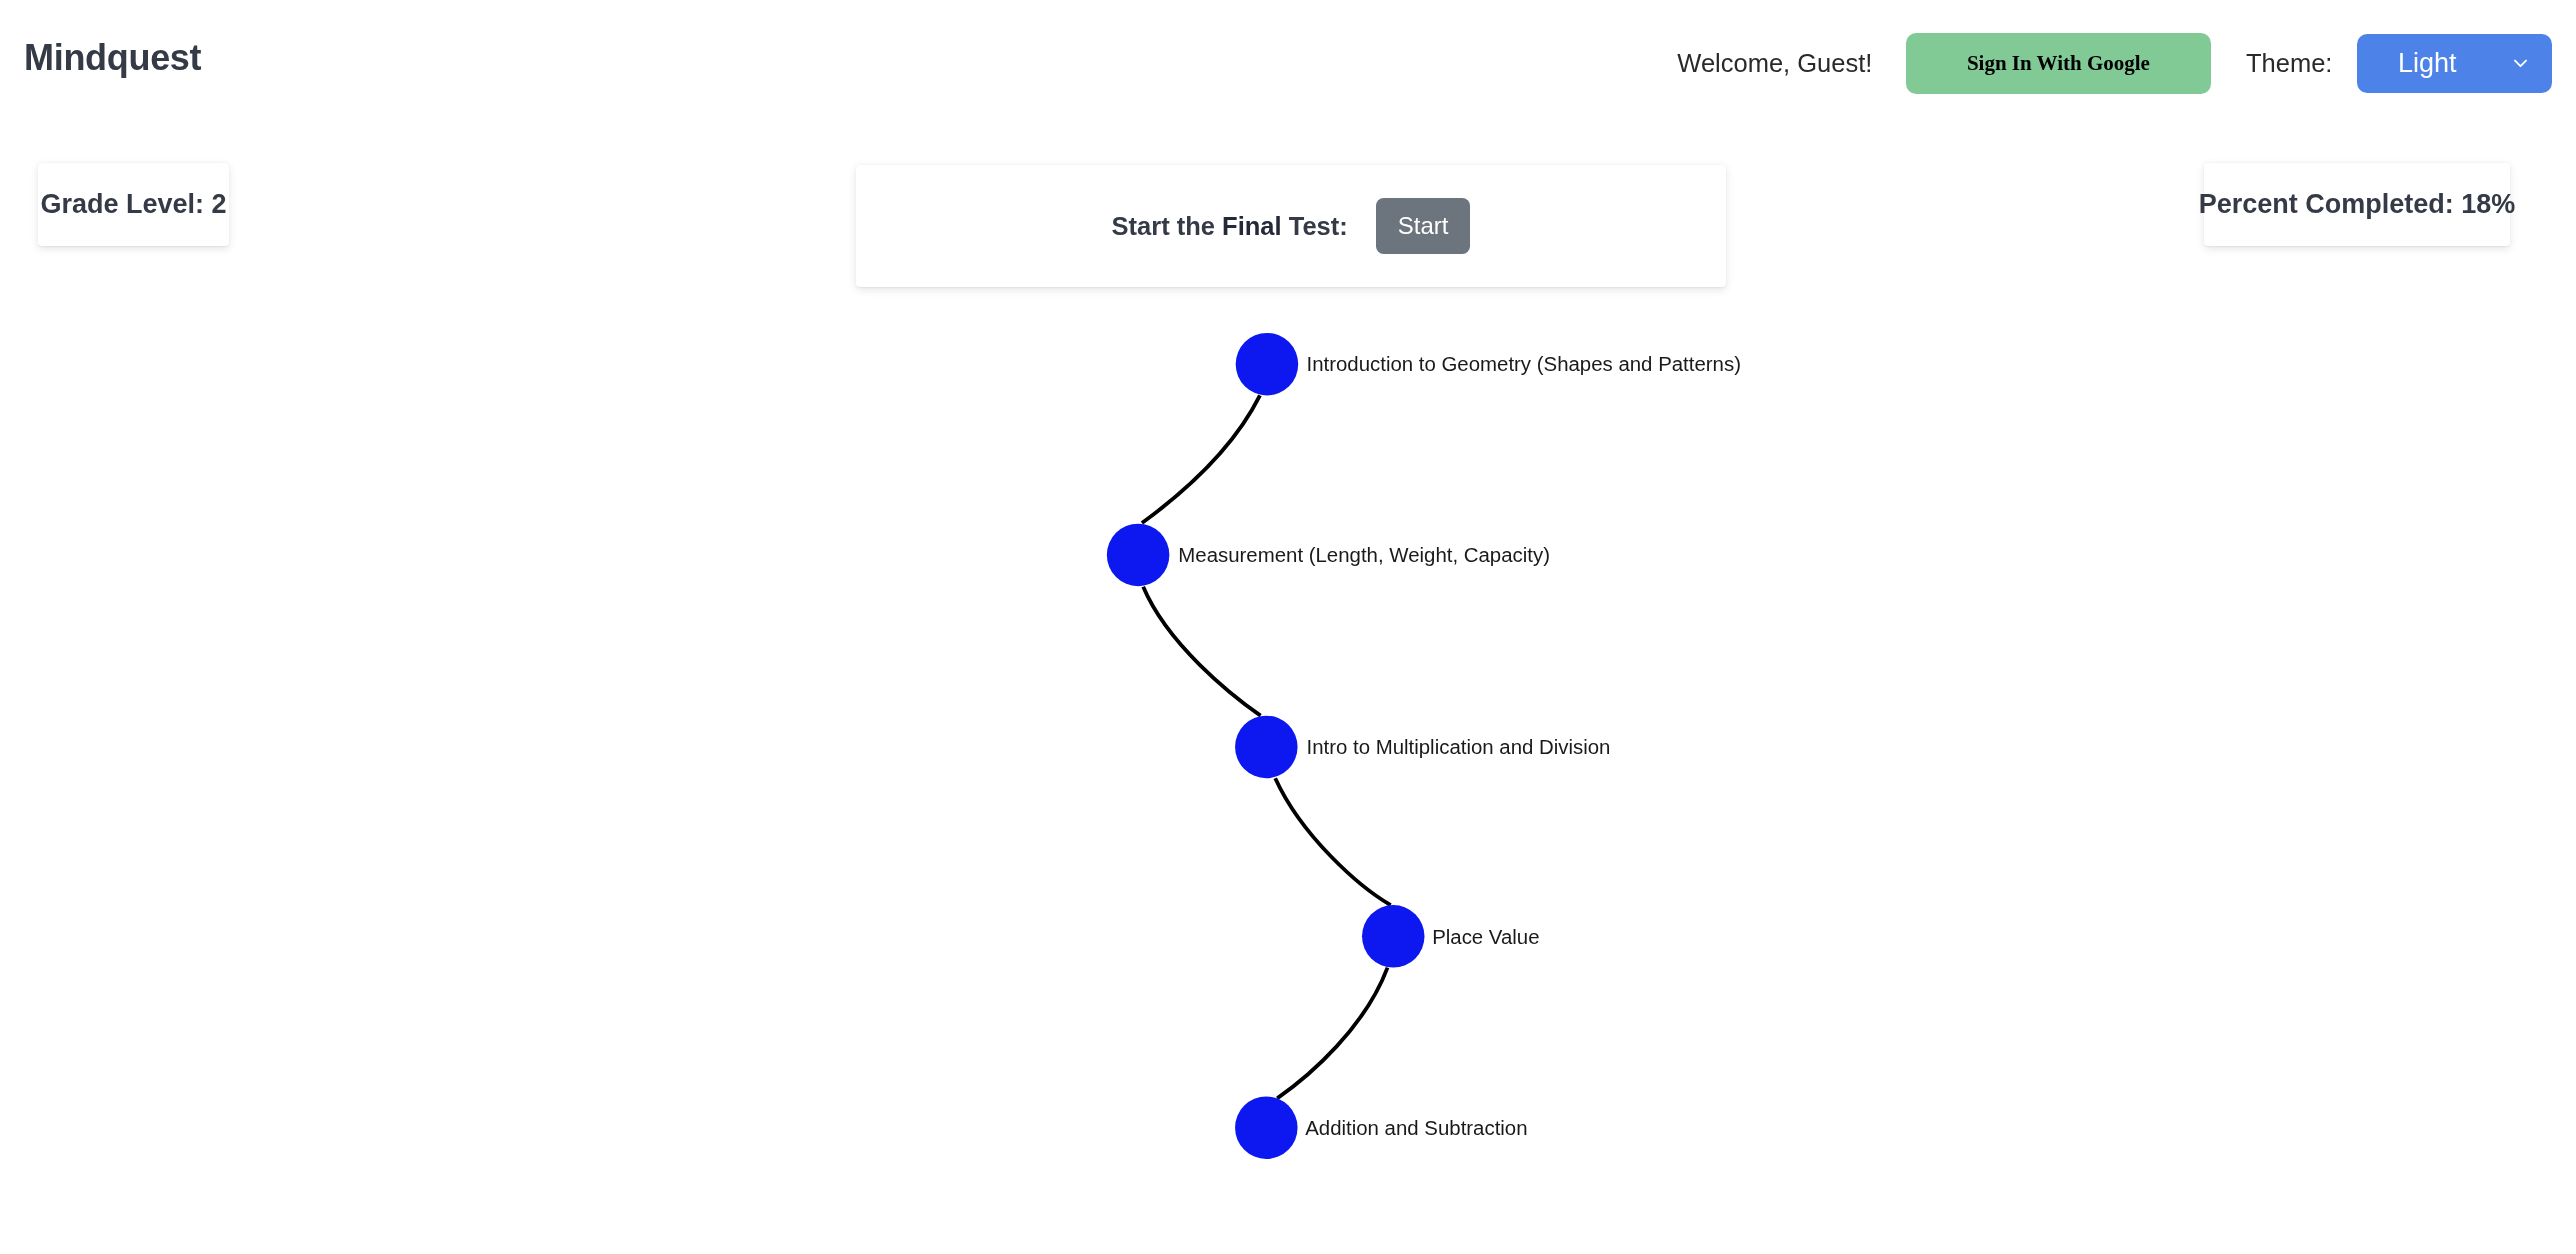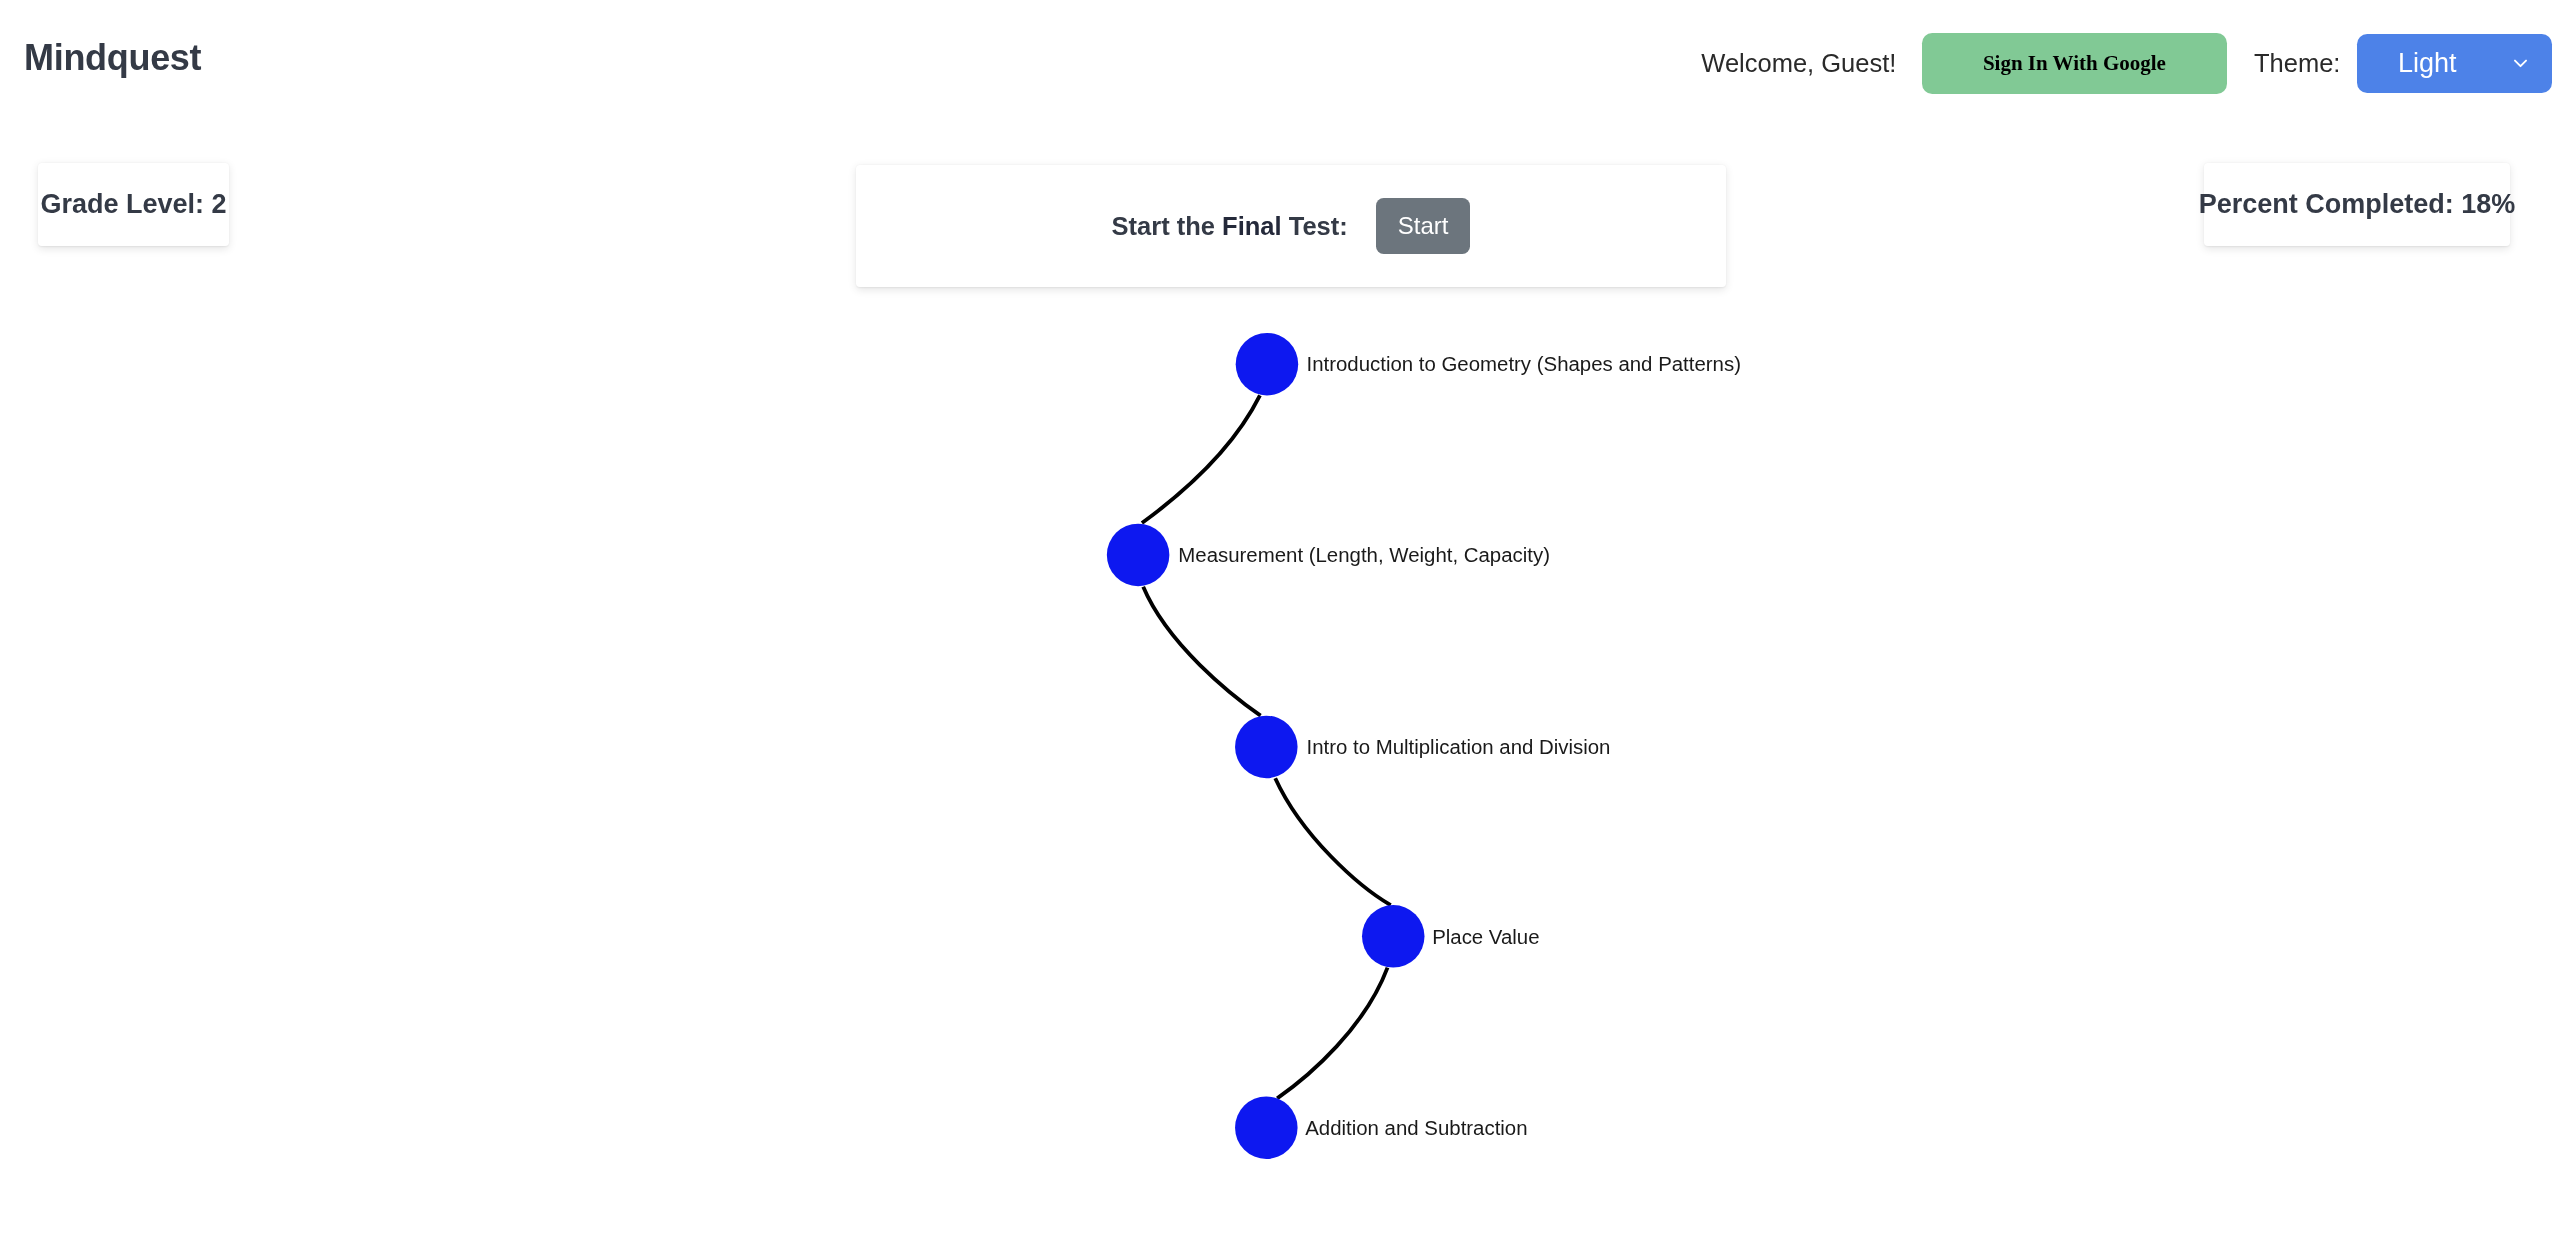--- a/index.html
+++ b/index.html
@@ -32,21 +32,21 @@
     color: #343a46;
     letter-spacing: -0.3px;
   }
 
   .header-right {
     position: absolute;
     right: 24px;
     top: 28px;
     display: flex;
     align-items: center;
-    gap: 0;
+    gap: 8px;
     height: 70px;
   }
 
   .welcome-text {
     font-size: 25.5px;
     color: #2a2a2a;
     font-weight: 400;
     margin-right: 25.5px;
     white-space: nowrap;
   }

